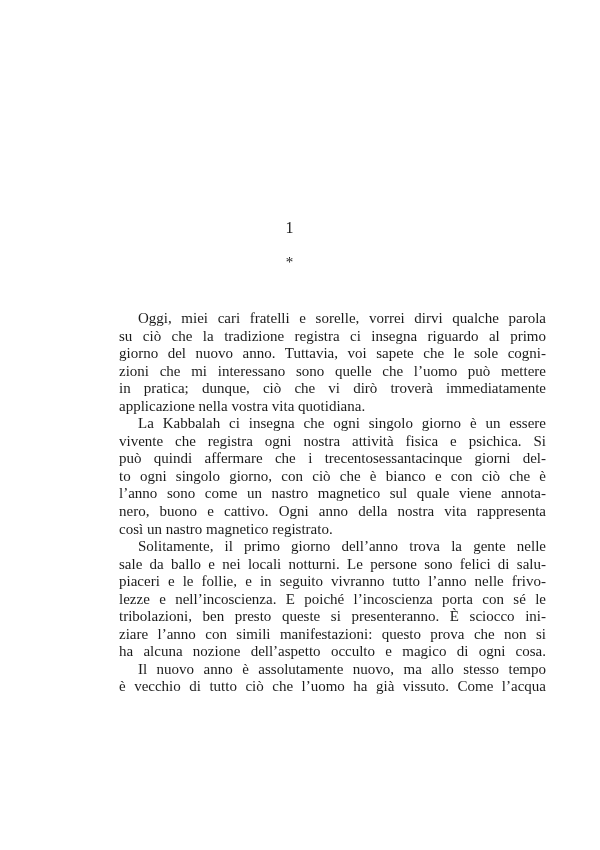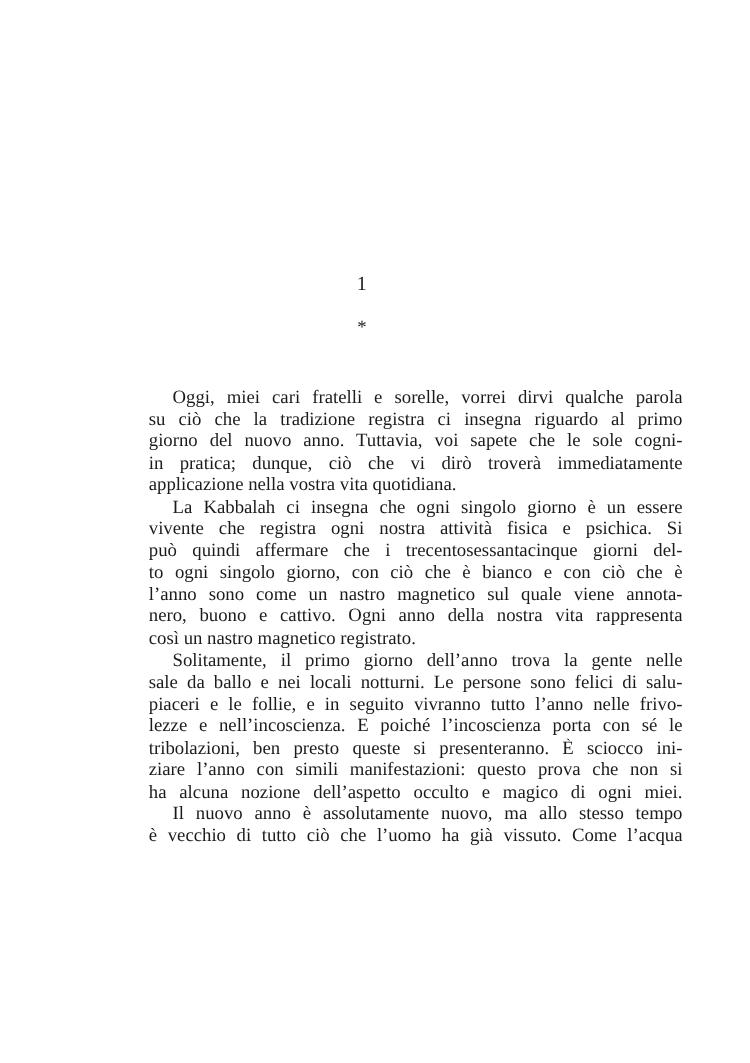--- a/index.html
+++ b/index.html
@@ -75,39 +75,40 @@
 <body>
 
 <div class="page">
   <div class="chapter-number">1</div>
   <div class="section-marker">*</div>
   <div class="text-block">
       <div class="para">
         <div class="line indent">Oggi, miei cari fratelli e sorelle, vorrei dirvi qualche parola</div>
         <div class="line">su ciò che la tradizione registra ci insegna riguardo al primo</div>
         <div class="line">giorno del nuovo anno. Tuttavia, voi sapete che le sole cogni-</div>
+        <div class="line">zioni che mi interessano sono quelle che l’uomo può mettere</div>
         <div class="line">in pratica; dunque, ciò che vi dirò troverà immediatamente</div>
         <div class="line flush">applicazione nella vostra vita quotidiana.</div>
       </div>
       <div class="para">
         <div class="line indent">La Kabbalah ci insegna che ogni singolo giorno è un essere</div>
         <div class="line">vivente che registra ogni nostra attività fisica e psichica. Si</div>
         <div class="line">può quindi affermare che i trecentosessantacinque giorni del-</div>
         <div class="line">to ogni singolo giorno, con ciò che è bianco e con ciò che è</div>
         <div class="line">l’anno sono come un nastro magnetico sul quale viene annota-</div>
         <div class="line">nero, buono e cattivo. Ogni anno della nostra vita rappresenta</div>
         <div class="line flush">così un nastro magnetico registrato.</div>
       </div>
       <div class="para">
         <div class="line indent">Solitamente, il primo giorno dell’anno trova la gente nelle</div>
         <div class="line">sale da ballo e nei locali notturni. Le persone sono felici di salu-</div>
         <div class="line">piaceri e le follie, e in seguito vivranno tutto l’anno nelle frivo-</div>
         <div class="line">lezze e nell’incoscienza. E poiché l’incoscienza porta con sé le</div>
         <div class="line">tribolazioni, ben presto queste si presenteranno. È sciocco ini-</div>
         <div class="line">ziare l’anno con simili manifestazioni: questo prova che non si</div>
-        <div class="line">ha alcuna nozione dell’aspetto occulto e magico di ogni miei.</div>
+        <div class="line">ha alcuna nozione dell’aspetto occulto e magico di ogni cosa.</div>
       </div>
       <div class="para">
         <div class="line indent">Il nuovo anno è assolutamente nuovo, ma allo stesso tempo</div>
         <div class="line">è vecchio di tutto ciò che l’uomo ha già vissuto. Come l’acqua</div>
       </div>
     </div>
 </div>
 
 </body></html>

